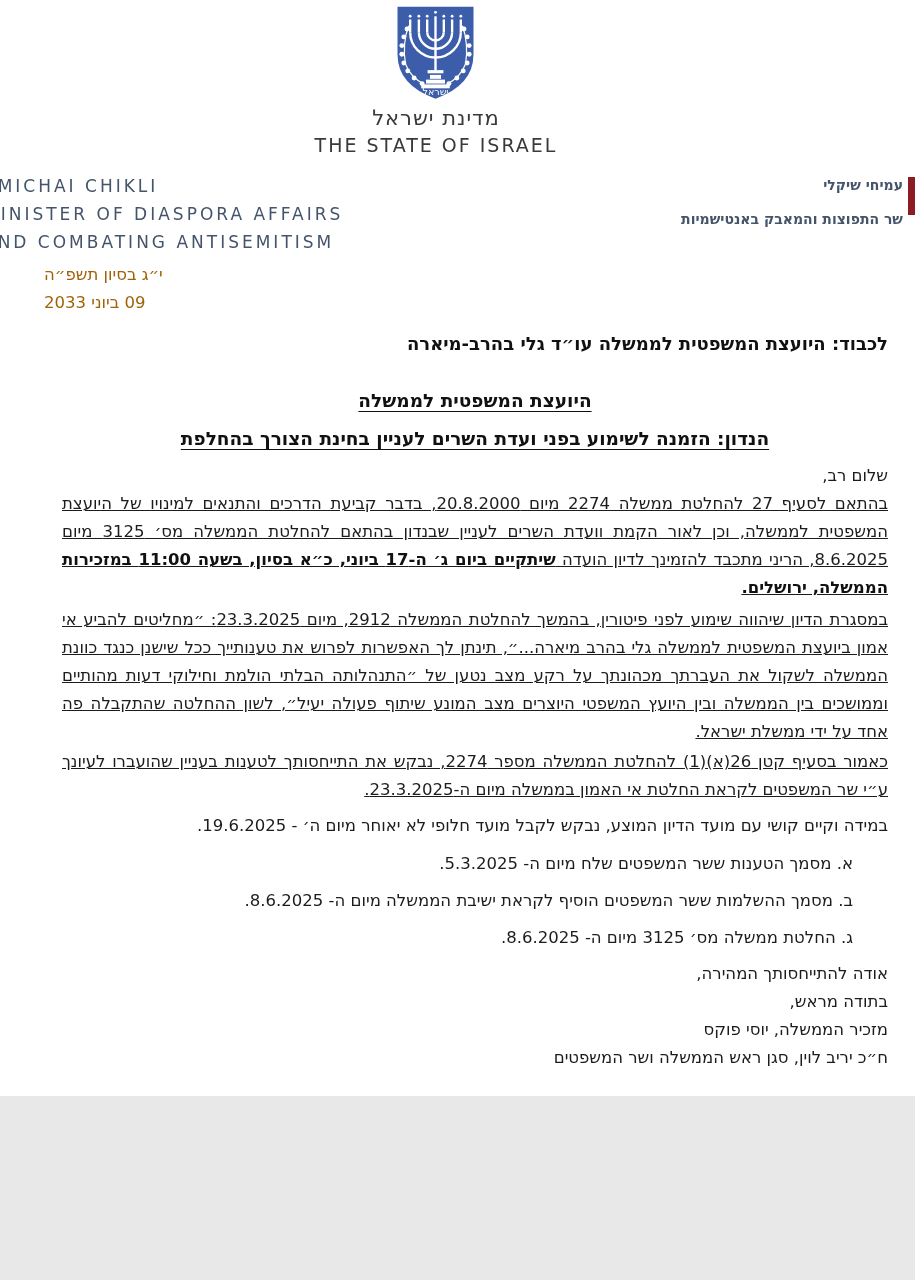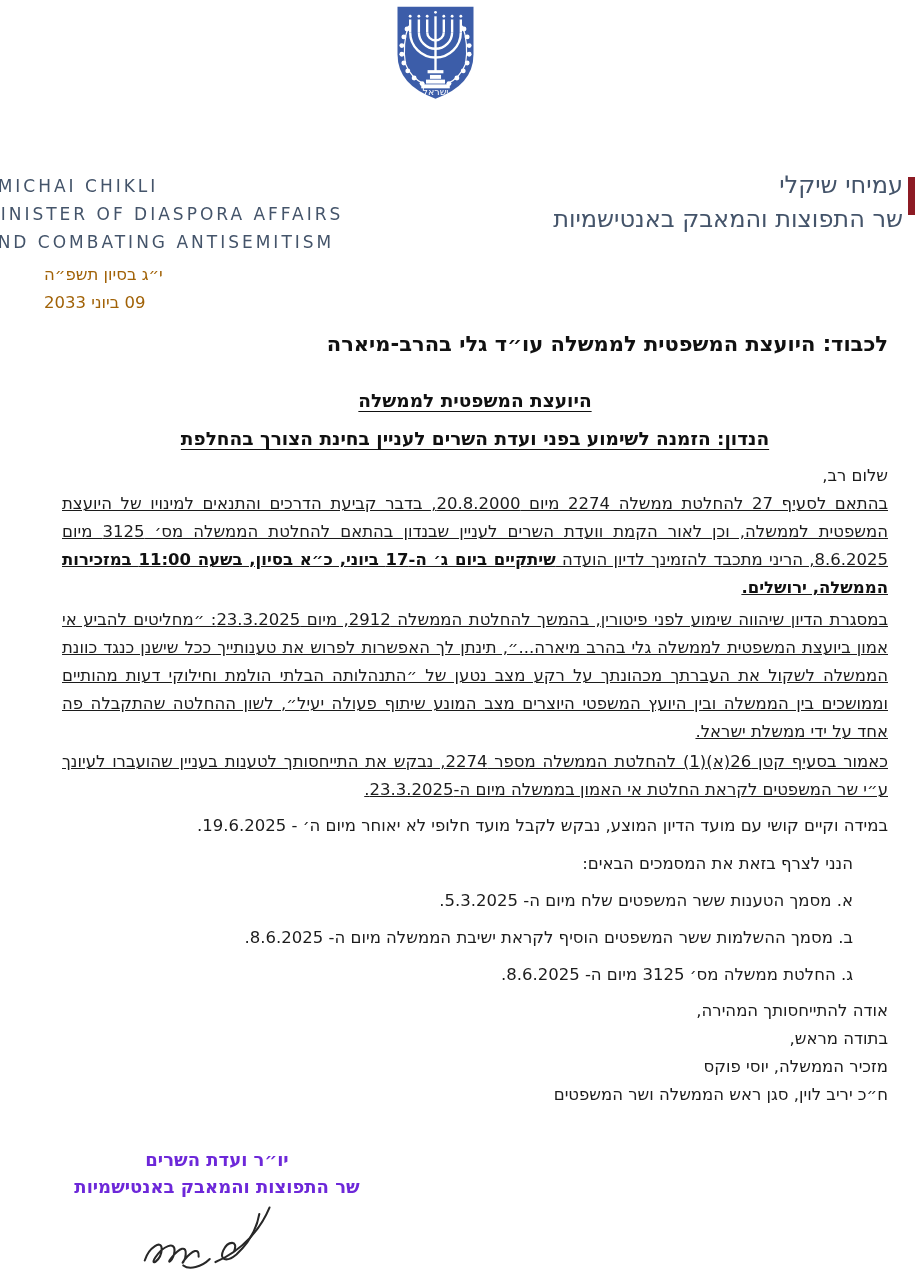--- a/index.html
+++ b/index.html
@@ -1,40 +1,40 @@
 <!DOCTYPE html>
 <html><head>
 <meta charset="utf-8">
 <style>
   html,body{margin:0;padding:0;background:#e8e8e8;}
   .page{
-    position:relative;width:915px;height:1280px;background:#ffffff;
+    position:relative;width:915px;height:1096px;background:#ffffff;
     overflow:hidden;margin:0 auto;
     font-family:"DejaVu Sans",sans-serif;color:#1f1f1f;
   }
   
   .emblem-svg{position:absolute;left:388px;top:2px;width:95px;height:103px;}
   .state-names{position:absolute;left:286px;top:106px;width:300px;text-align:center;}
   .state-he{font-size:21px;font-weight:500;color:#3a3a3a;letter-spacing:1px;}
   .state-en{font-size:19px;color:#3a3a3a;letter-spacing:2px;margin-top:4px;}
   
   .sender-en{position:absolute;left:-17px;top:172px;color:#44546a;
     font-size:17px;letter-spacing:3px;line-height:28px;white-space:nowrap;}
   .sender-he{position:absolute;right:12px;top:168px;color:#44546a;text-align:right;
-    font-size:24px;line-height:34px;}
+    font-size:14px;line-height:34px;font-weight:bold;}
   .edge-red{position:absolute;right:0;top:177px;width:7px;height:38px;background:#8d1b24;}
   
   .date-block{position:absolute;left:44px;top:261px;font-size:16.5px;line-height:28px;
     color:#a16207;text-align:left;}
   
   .body-block{position:absolute;top:330px;right:27px;left:62px;font-size:16.5px;
     line-height:28px;color:#1c1c1c;}
   .body-block p{margin:0;}
   .bold{font-weight:700;color:#111;}
-  .recipient{font-size:21px;margin-bottom:28px !important;}
+  .recipient{font-size:18px;margin-bottom:28px !important;}
   .subject{text-align:center;font-weight:700;font-size:18.5px;color:#111;}
   .subject .sline{line-height:30px;margin-bottom:8px;text-decoration:underline;
     text-underline-offset:4px;}
   .just{text-align:justify;text-decoration:underline;}
   .p1{margin-top:0 !important;}
   .p2{margin-top:4px !important;}
   .p3{margin-top:2px !important;}
   .p4{margin-top:8px !important;}
   .attach{padding-right:35px;margin-top:10px;}
   .attach p{margin-top:9px;}
@@ -96,20 +96,24 @@
       <circle cx="102.5" cy="55" r="3.1"></circle>
         <circle cx="102.5" cy="66" r="3.1"></circle>
       <circle cx="100" cy="77" r="3.1"></circle>
         <circle cx="95" cy="87" r="3.1"></circle>
       <circle cx="87" cy="96" r="3.1"></circle>
         <circle cx="77" cy="103" r="3.1"></circle>
     </g>
     <text x="60" y="118" text-anchor="middle" font-size="12" fill="#ffffff">ישראל</text>
   </svg>
 
+  <div class="state-names">
+    <div class="state-he">מדינת ישראל</div>
+    <div class="state-en">THE STATE OF ISRAEL</div>
+  </div>
 
   <div class="sender-en">
     <div>AMICHAI CHIKLI</div>
     <div>MINISTER OF DIASPORA AFFAIRS</div>
     <div>AND COMBATING ANTISEMITISM</div>
   </div>
 
   <div class="sender-he" dir="rtl">
     <div>עמיחי שיקלי</div>
     <div>שר התפוצות והמאבק באנטישמיות</div>
@@ -134,21 +138,20 @@
 
     <p class="just p1"><span>בהתאם לסעיף 27 להחלטת ממשלה 2274 מיום 20.8.2000, בדבר קביעת הדרכים והתנאים למינויו של היועצת המשפטית לממשלה, וכן לאור הקמת וועדת השרים לעניין שבנדון בהתאם להחלטת הממשלה מס׳ 3125 מיום 8.6.2025, הריני מתכבד להזמינך לדיון הועדה </span><span class="bold">שיתקיים ביום ג׳ ה-17 ביוני, כ״א בסיון, בשעה 11:00 במזכירות הממשלה, ירושלים.</span></p>
 
     <p class="just p2">במסגרת הדיון שיהווה שימוע לפני פיטורין, בהמשך להחלטת הממשלה 2912, מיום 23.3.2025: ״מחליטים להביע אי אמון ביועצת המשפטית לממשלה גלי בהרב מיארה...״, תינתן לך האפשרות לפרוש את טענותייך ככל שישנן כנגד כוונת הממשלה לשקול את העברתך מכהונתך על רקע מצב נטען של ״התנהלותה הבלתי הולמת וחילוקי דעות מהותיים וממושכים בין הממשלה ובין היועץ המשפטי היוצרים מצב המונע שיתוף פעולה יעיל״, לשון ההחלטה שהתקבלה פה אחד על ידי ממשלת ישראל.</p>
 
     <p class="just p3">כאמור בסעיף קטן 26(א)(1) להחלטת הממשלה מספר 2274, נבקש את התייחסותך לטענות בעניין שהועברו לעיונך ע״י שר המשפטים לקראת החלטת אי האמון בממשלה מיום ה-23.3.2025.</p>
 
     <p class="p4">במידה וקיים קושי עם מועד הדיון המוצע, נבקש לקבל מועד חלופי לא יאוחר מיום ה׳ - 19.6.2025.</p>
 
     <div class="attach">
-      <p class="intro">הנני לצרף בזאת את המסמכים הבאים:</p>
       <p>א. מסמך הטענות ששר המשפטים שלח מיום ה- 5.3.2025.</p>
       <p>ב. מסמך ההשלמות ששר המשפטים הוסיף לקראת ישיבת הממשלה מיום ה- 8.6.2025.</p>
       <p>ג. החלטת ממשלה מס׳ 3125 מיום ה- 8.6.2025.</p>
     </div>
 
     <p class="close1">אודה להתייחסותך המהירה,</p>
     <p>בתודה מראש,</p>
 
     <p>מזכיר הממשלה, יוסי פוקס</p>
     <p>ח״כ יריב לוין, סגן ראש הממשלה ושר המשפטים</p>

